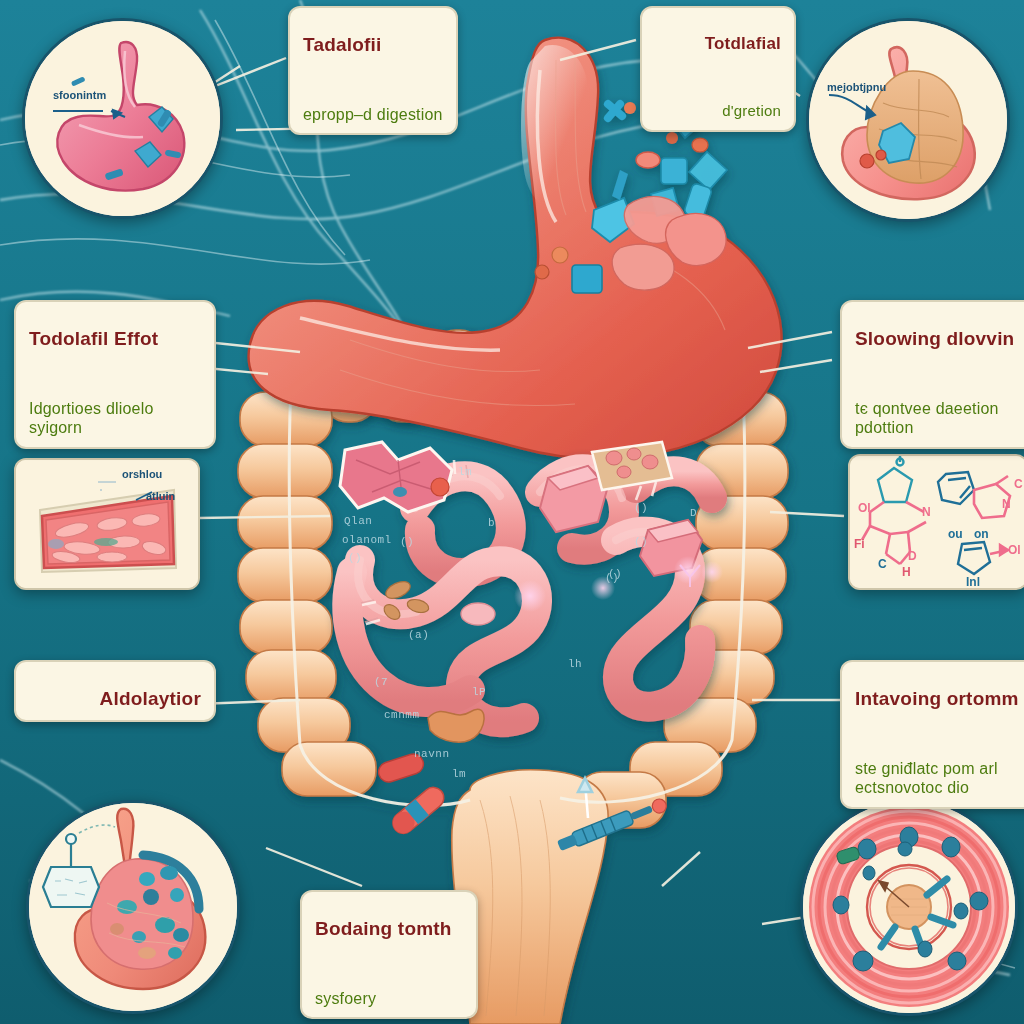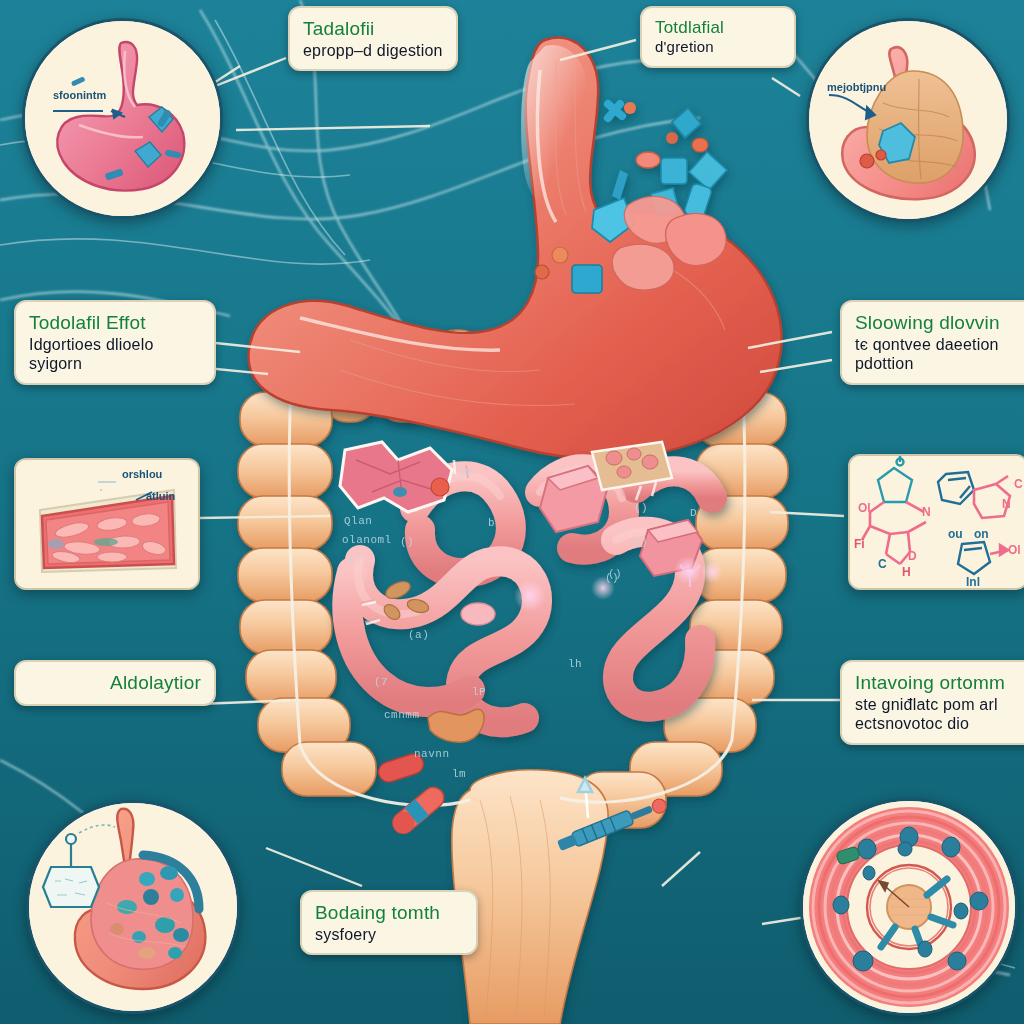--- a/index.html
+++ b/index.html
@@ -10,22 +10,22 @@
     background:
       radial-gradient(ellipse 70% 55% at 50% 50%, #1b7f96 0%, #167186 45%, #10606f 100%);
   }
   #bgsvg,#artsvg,#linesvg{position:absolute;left:0;top:0;width:1024px;height:1024px;}
   .lbl{
     position:absolute;background:#fbf6e4;border:2px solid #d9d2b8;
     border-radius:12px;box-shadow:0 3px 9px rgba(0,0,0,.32);
     padding:9px 13px;color:#14426e;line-height:1.24;
     letter-spacing:.2px;z-index:30;
   }
-  .lbl .t1{font-weight:normal;font-size:19px;display:block;color:#15803d;}
-  .lbl .t2{font-size:16px;display:block;color:#0f172a;}
+  .lbl .t1{font-weight:bold;font-size:19px;display:block;color:#7f1d1d;margin-top:16px;}
+  .lbl .t2{font-size:16px;display:block;color:#4d7c0f;margin-top:48px;}
   .lbl.small .t1{font-size:17px;}
   .lbl.small .t2{font-size:15px;}
   .inset{
     position:absolute;z-index:20;overflow:hidden;
     box-shadow:0 4px 14px rgba(0,0,0,.35);
   }
   .inset.circle{border-radius:50%;border:3px solid #18546b;background:#fbf3de;}
   .inset.rect{border-radius:12px;border:2px solid #cfc6aa;background:#fbf3de;}
   .microtxt{
     position:absolute;color:#bcd9e2;font-size:11px;z-index:15;
@@ -625,21 +625,21 @@
       </g>
       <rect x="34" y="48" width="22" height="13" rx="5" fill="#2f8f6d" stroke="#1f6a50" stroke-width="1" transform="rotate(-18 45 54)"></rect>
     </svg>
   </div>
 
   <div class="lbl" style="left:288px;top:6px;width:140px;">
     <span class="t1">Tadalofii</span>
     <span class="t2">epropp–d digestion</span>
   </div>
 
-  <div class="lbl small" style="left:640px;top:6px;width:126px;text-align:left;">
+  <div class="lbl small" style="left:640px;top:6px;width:126px;text-align:right;">
     <span class="t1">Totdlafial</span>
     <span class="t2">d'gretion</span>
   </div>
 
   <div class="lbl" style="left:14px;top:300px;width:172px;">
     <span class="t1">Todolafil Effot</span>
     <span class="t2">Idgortioes dlioelo syigorn</span>
   </div>
 
   <div class="lbl" style="left:840px;top:300px;width:170px;">

